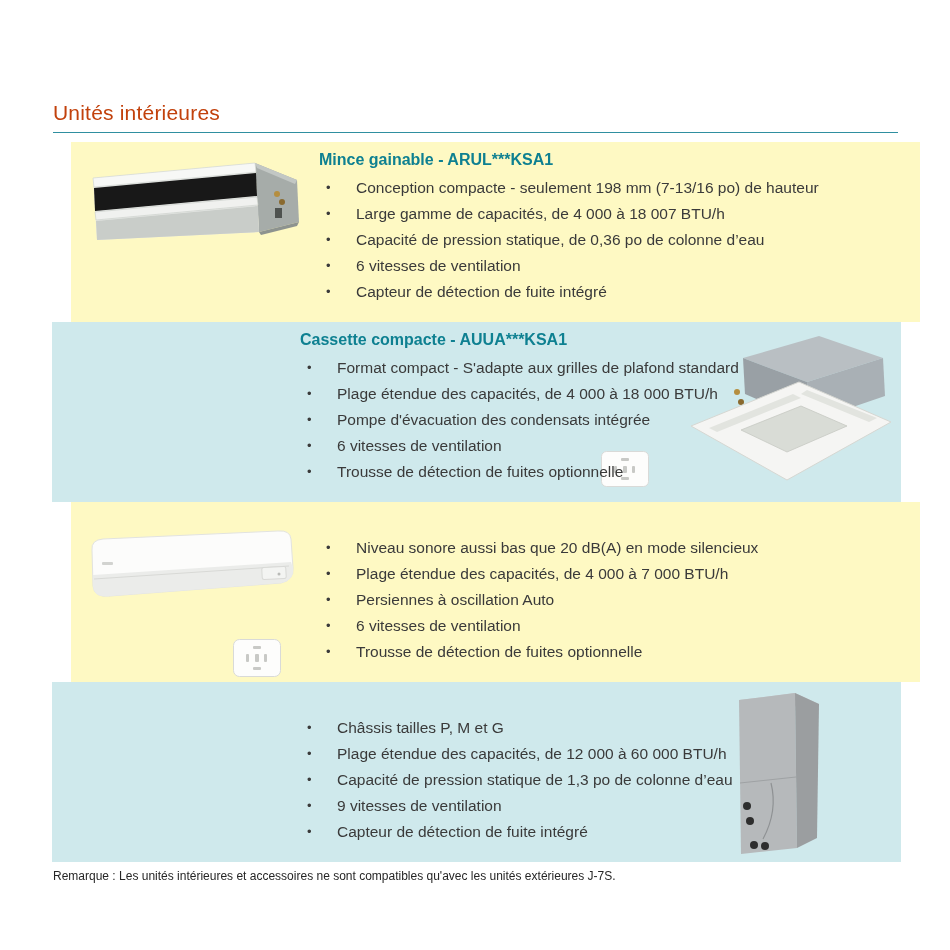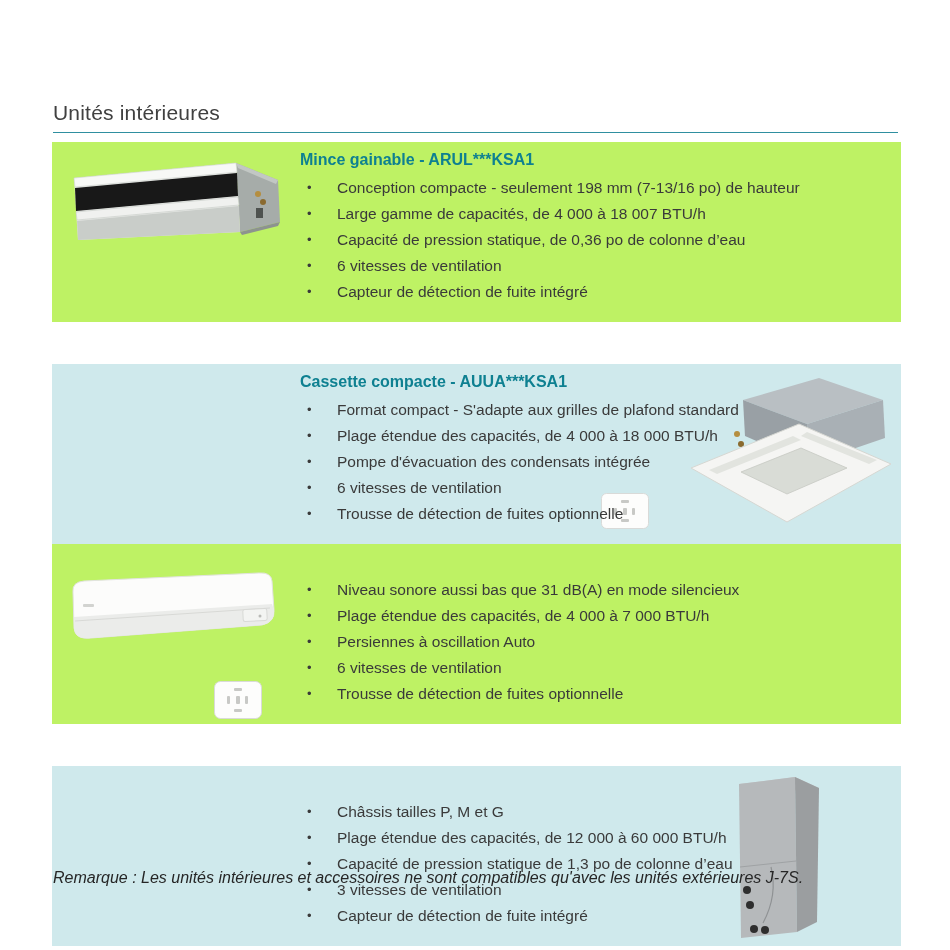--- a/index.html
+++ b/index.html
@@ -1,34 +1,34 @@
 <!DOCTYPE html>
 <html><head>
 <meta charset="utf-8">
 <style>
   html,body{margin:0;padding:0;background:#ffffff;}
   body{width:950px;height:950px;font-family:"Liberation Sans", sans-serif;-webkit-font-smoothing:antialiased;}
   .page{position:relative;width:950px;height:950px;background:#ffffff;overflow:hidden;}
 
-  .page-title{position:absolute;left:53px;top:101px;margin:0;font-size:21px;font-weight:400;color:#404040;letter-spacing:0.2px;}
+  .page-title{position:absolute;left:53px;top:101px;margin:0;font-size:21px;font-weight:400;color:#c2410c;letter-spacing:0.2px;}
   .title-rule{position:absolute;left:53px;top:132px;width:845px;height:0;border-top:1.5px solid #2f8fa0;}
 
   .band{position:absolute;left:52px;top:142px;width:849px;}
   .sec{position:relative;width:849px;height:180px;}
-  .sec.green{background:#bef264;}
-  .sec.blue{background:#cfe9ec;margin-top:42px;}
+  .sec.green{background:#fef9c3;margin-left:19px;}
+  .sec.blue{background:#cfe9ec;}
 
   .sec h2{position:absolute;left:248px;top:9px;margin:0;font-size:16px;font-weight:700;color:#0e8091;}
   .sec ul{position:absolute;left:248px;top:33px;margin:0;padding:0;list-style:none;}
   .sec li{display:flex;align-items:flex-start;font-size:15.5px;line-height:26px;color:#3a3a3a;}
   .sec li .dot{flex:0 0 30px;padding-left:7px;font-size:13px;color:#3a3a3a;}
   .sec li .txt{flex:1 1 auto;}
 
   .fig{position:absolute;}
-  .note{position:absolute;left:53px;top:869px;margin:0;font-size:16px;color:#262626;font-style:italic;}
+  .note{position:absolute;left:53px;top:869px;margin:0;font-size:12px;color:#262626;}
 </style>
 </head>
 <body>
 
 <div class="page">
 
   <h1 class="page-title">Unités intérieures</h1>
   <div class="title-rule"></div>
 
   <div class="band">
@@ -140,21 +140,21 @@
           <rect x="20" y="7" width="8" height="3" rx="1" fill="#c8c9c6"></rect>
           <rect x="13" y="15" width="3" height="8" rx="1" fill="#c8c9c6"></rect>
           <rect x="22" y="15" width="4" height="8" rx="1" fill="#c8c9c6"></rect>
           <rect x="31" y="15" width="3" height="8" rx="1" fill="#c8c9c6"></rect>
           <rect x="20" y="28" width="8" height="3" rx="1" fill="#c8c9c6"></rect>
         </svg>
       </div>
       <ul>
         <li>
             <span class="dot">•</span>
-            <span class="txt">Niveau sonore aussi bas que 31 dB(A) en mode silencieux</span>
+            <span class="txt">Niveau sonore aussi bas que 20 dB(A) en mode silencieux</span>
           </li>
         <li>
             <span class="dot">•</span>
             <span class="txt">Plage étendue des capacités, de 4 000 à 7 000 BTU/h</span>
           </li>
         <li>
             <span class="dot">•</span>
             <span class="txt">Persiennes à oscillation Auto</span>
           </li>
         <li>
@@ -190,21 +190,21 @@
         <li>
             <span class="dot">•</span>
             <span class="txt">Plage étendue des capacités, de 12 000 à 60 000 BTU/h</span>
           </li>
         <li>
             <span class="dot">•</span>
             <span class="txt">Capacité de pression statique de 1,3 po de colonne d’eau</span>
           </li>
         <li>
             <span class="dot">•</span>
-            <span class="txt">3 vitesses de ventilation</span>
+            <span class="txt">9 vitesses de ventilation</span>
           </li>
         <li>
             <span class="dot">•</span>
             <span class="txt">Capteur de détection de fuite intégré</span>
           </li>
       </ul>
     </section>
 
   </div>
 

